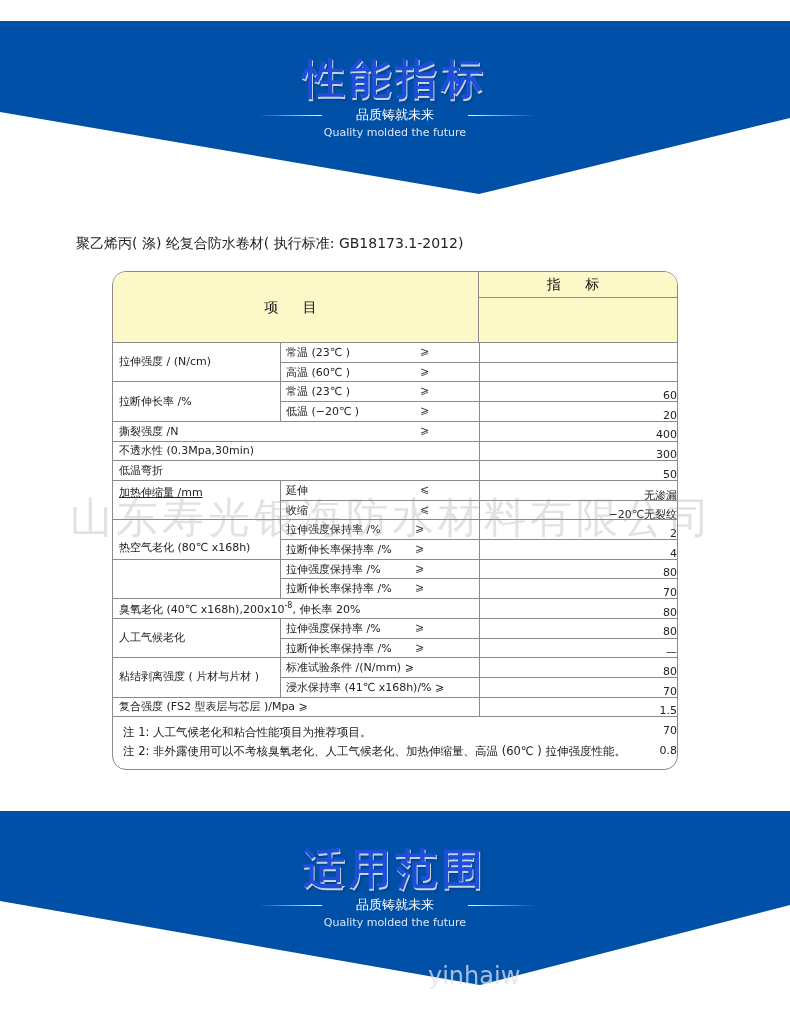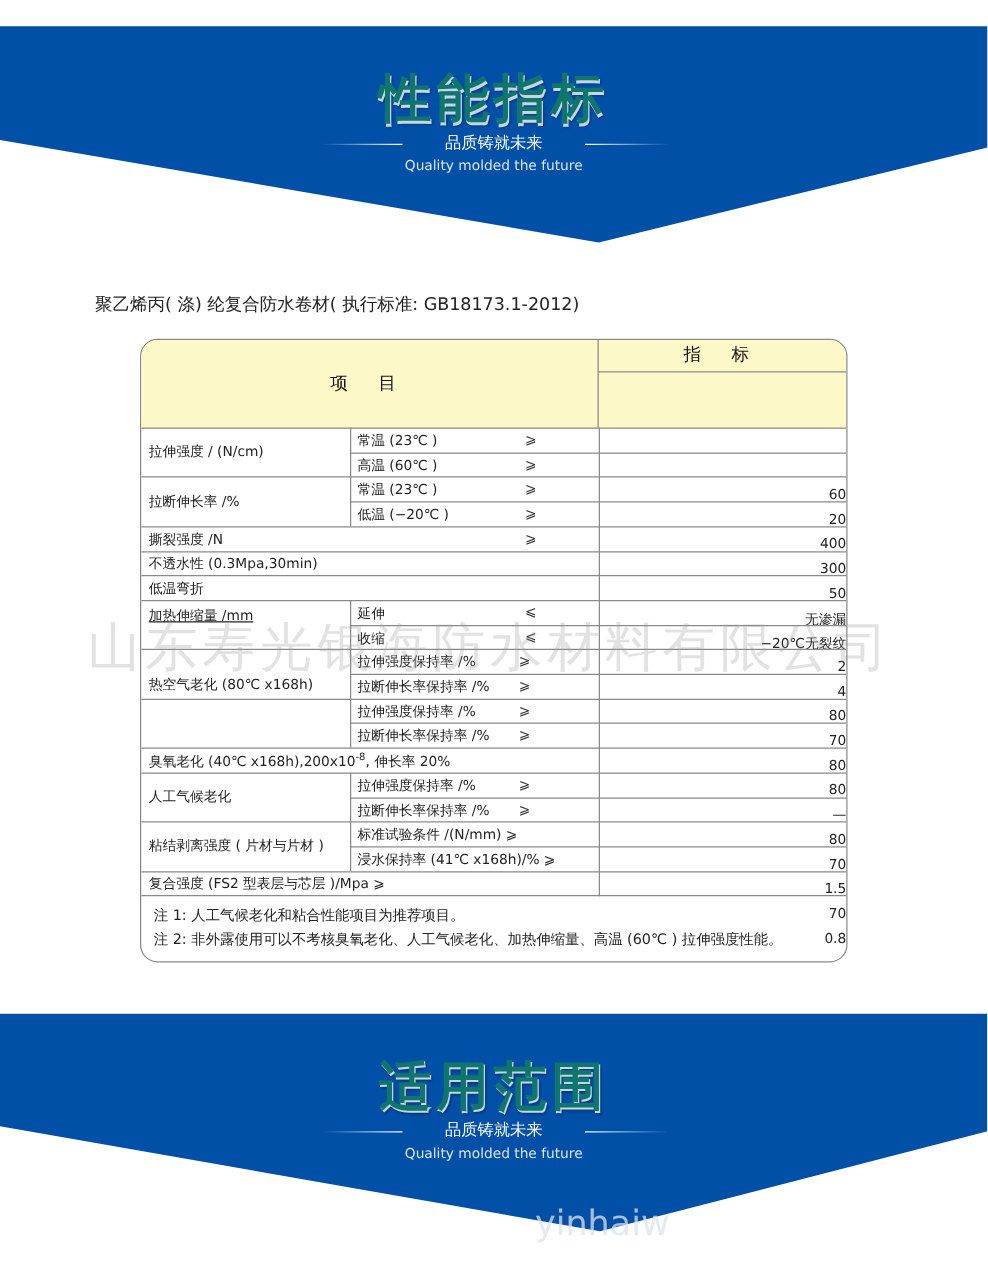--- a/index.html
+++ b/index.html
@@ -1,19 +1,19 @@
 <!DOCTYPE html>
 <html><head>
 <meta charset="utf-8">
 <style>
   html, body { margin:0; padding:0; }
   body { width:790px; height:1010px; position:relative; overflow:hidden; background:#ffffff; font-family:"DejaVu Sans", sans-serif; }
   .banner { position:absolute; left:0; width:790px; }
   .banner svg { position:absolute; left:0; top:0; }
-  .banner-title { position:absolute; left:0; width:790px; text-align:center; color:#0f766e; font-weight:bold; font-size:42px; letter-spacing:4px; line-height:46px; text-shadow:1px 2px 0 #c9d3e6, 2px 3px 2px rgba(0,0,0,0.25); }
+  .banner-title { position:absolute; left:0; width:790px; text-align:center; color:#1d4ed8; font-weight:bold; font-size:42px; letter-spacing:4px; line-height:46px; text-shadow:1px 2px 0 #c9d3e6, 2px 3px 2px rgba(0,0,0,0.25); }
   .banner-sub { position:absolute; left:0; width:790px; text-align:center; color:#fff; font-size:13px; line-height:16px; }
   .banner-en { position:absolute; left:0; width:790px; text-align:center; color:#dde6f5; font-size:11px; line-height:14px; }
   .banner-line { position:absolute; height:1px; }
   .banner-line.l { background:linear-gradient(to right, rgba(255,255,255,0), #fff); }
   .banner-line.r { background:linear-gradient(to left, rgba(255,255,255,0), #fff); }
 
   .doc-title { position:absolute; left:76px; top:235px; font-size:14px; color:#222; font-family:"DejaVu Sans", sans-serif; white-space:nowrap; }
 
   .tbl-box { position:absolute; left:112px; top:271px; width:564px; height:497px; border:1px solid #8a8a8a; border-radius:14px; overflow:hidden; background:#fff; }
   .hdr { position:absolute; left:0; top:0; width:564px; height:70px; background:#fdf8c7; border-bottom:1px solid #8a8a8a; }
@@ -22,21 +22,21 @@
   .hdr-fs { position:absolute; left:366px; top:25px; width:198px; height:30px; line-height:30px; text-align:center; font-size:12px; color:#222; }
   .hl { position:absolute; height:1px; background:#8a8a8a; }
   .vl { position:absolute; width:1px; background:#8a8a8a; }
   .txt { position:absolute; font-size:11px; color:#222; white-space:nowrap; }
   .val { position:absolute; left:366px; width:198px; text-align:right; font-size:11px; color:#222;margin-top:44px; }
   .ge { position:absolute; font-size:11px; color:#333; }
 
   .notes { position:absolute; left:10px; font-size:11.5px; color:#222; white-space:nowrap; }
 
   .watermark { position:absolute; left:70px; top:490px; font-size:42px; color:rgba(150,150,150,0.28); letter-spacing:4px; white-space:nowrap; font-family:"DejaVu Sans", sans-serif; pointer-events:none; }
-  .wm2 { position:absolute; left:428px; top:962px; font-size:28px; color:rgba(220,225,235,0.75); white-space:nowrap; pointer-events:none; }
+  .wm2 { position:absolute; left:428px; top:962px; font-size:24px; color:rgba(220,225,235,0.75); white-space:nowrap; pointer-events:none; }
   sub, sup { font-size:8px; }
 </style>
 </head>
 <body>
 
 <div class="banner" style="top:0;height:200px;">
   <svg width="790" height="200">
     <polygon points="0,21 790,21 790,118 479,194 0,112" fill="#0050a8"></polygon>
   </svg>
   <div class="banner-title" style="top:56px;">性能指标</div>

